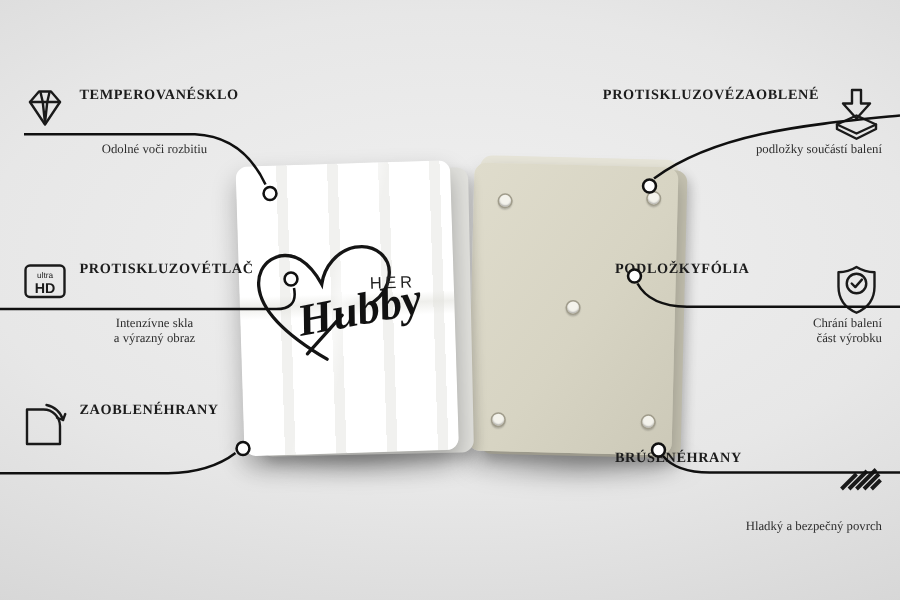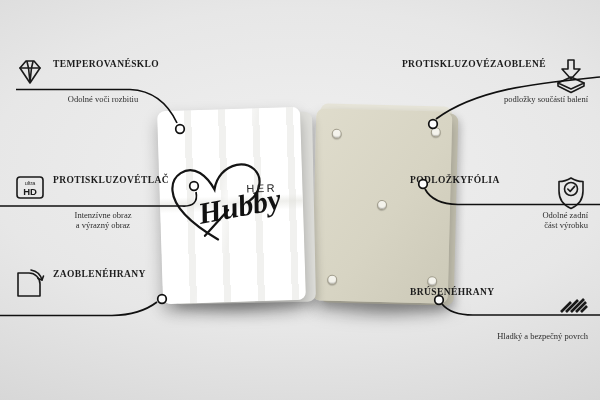--- a/index.html
+++ b/index.html
@@ -43,21 +43,21 @@
   .callout .desc span{display:block;}
   .callout.left-side{left:14px;text-align:left;}
   .callout.left-side .icon-box{margin-right:7px;}
   .callout.right-side{right:12px;text-align:right;font-family:Liberation Serif, serif;}
   .callout.right-side .head{justify-content:flex-end;}
   .callout.right-side .titles{align-items:flex-end;flex:1;}
   .callout.right-side .icon-box{margin-left:8px;}
   .callout.left-side .desc{margin-top:7px;text-align:center;}
   .callout.right-side .desc{margin-top:7px;}
   #callout-l1{top:58px;} #callout-l2{top:174px;} #callout-l3{top:268px;}
-  #callout-r1{top:58px;} #callout-r2{top:174px;} #callout-r3{top:286px;}
+  #callout-r1{top:58px;} #callout-r2{top:174px;} #callout-r3{top:300px;}
   .icon-box svg{display:block;}
   .ico{stroke:#1a1a1a;fill:none;stroke-width:1.6;stroke-linejoin:round;stroke-linecap:round;}
   
   #leader-overlay{position:absolute;left:0;top:0;width:600px;height:400px;pointer-events:none;}
   .leader{fill:none;stroke:#101010;stroke-width:1.7;}
   .leader-dot{fill:#fdfdfd;stroke:#101010;stroke-width:1.7;}
   
   #front-design{position:absolute;inset:0;}
 </style>
 </head>
@@ -115,21 +115,21 @@
           <text x="16" y="11" text-anchor="middle" font-family="Liberation Sans, sans-serif" font-size="5.5" fill="#1a1a1a">ultra</text>
           <text x="16" y="21" text-anchor="middle" font-family="Liberation Sans, sans-serif" font-size="9.5" font-weight="bold" fill="#1a1a1a">HD</text>
         </svg>
       </span>
       <span class="titles">
         <span>PROTISKLUZOVÉ</span>
         <span>TLAČ</span>
       </span>
     </div>
     <div class="desc">
-      <span>Intenzívne obraz</span>
+      <span>Intenzívne skla</span>
       <span>a výrazný obraz</span>
     </div>
   </div>
 
   <div class="callout left-side" id="callout-l3">
     <div class="head">
       <span class="icon-box">
         <svg width="32" height="30" viewBox="0 0 32 30">
           <path class="ico" d="M4,28 H26 V16 A11,11 0 0 0 15,5 H4 Z"></path>
           <path class="ico" d="M17,2 A14,14 0 0 1 28,12"></path>
@@ -170,21 +170,21 @@
       </span>
       <span class="icon-box">
         <svg width="34" height="36" viewBox="0 0 34 36">
           <path class="ico" d="M17,4 C21,6.5 25,7.5 29,7.5 V17 C29,26 24,31.5 17,34.5 C10,31.5 5,26 5,17 V7.5 C9,7.5 13,6.5 17,4 Z"></path>
           <circle class="ico" cx="17" cy="15" r="6.5" fill="#eaeaea"></circle>
           <path class="ico" d="M13.8,15 l2.4,2.4 l4.4,-5"></path>
         </svg>
       </span>
     </div>
     <div class="desc">
-      <span>Odolné zadní</span>
+      <span>Chrání balení</span>
       <span>část výrobku</span>
     </div>
   </div>
 
   <div class="callout right-side" id="callout-r3">
     <div class="head">
       <span class="titles">
         <span>BRÚSENÉ</span>
         <span>HRANY</span>
       </span>

